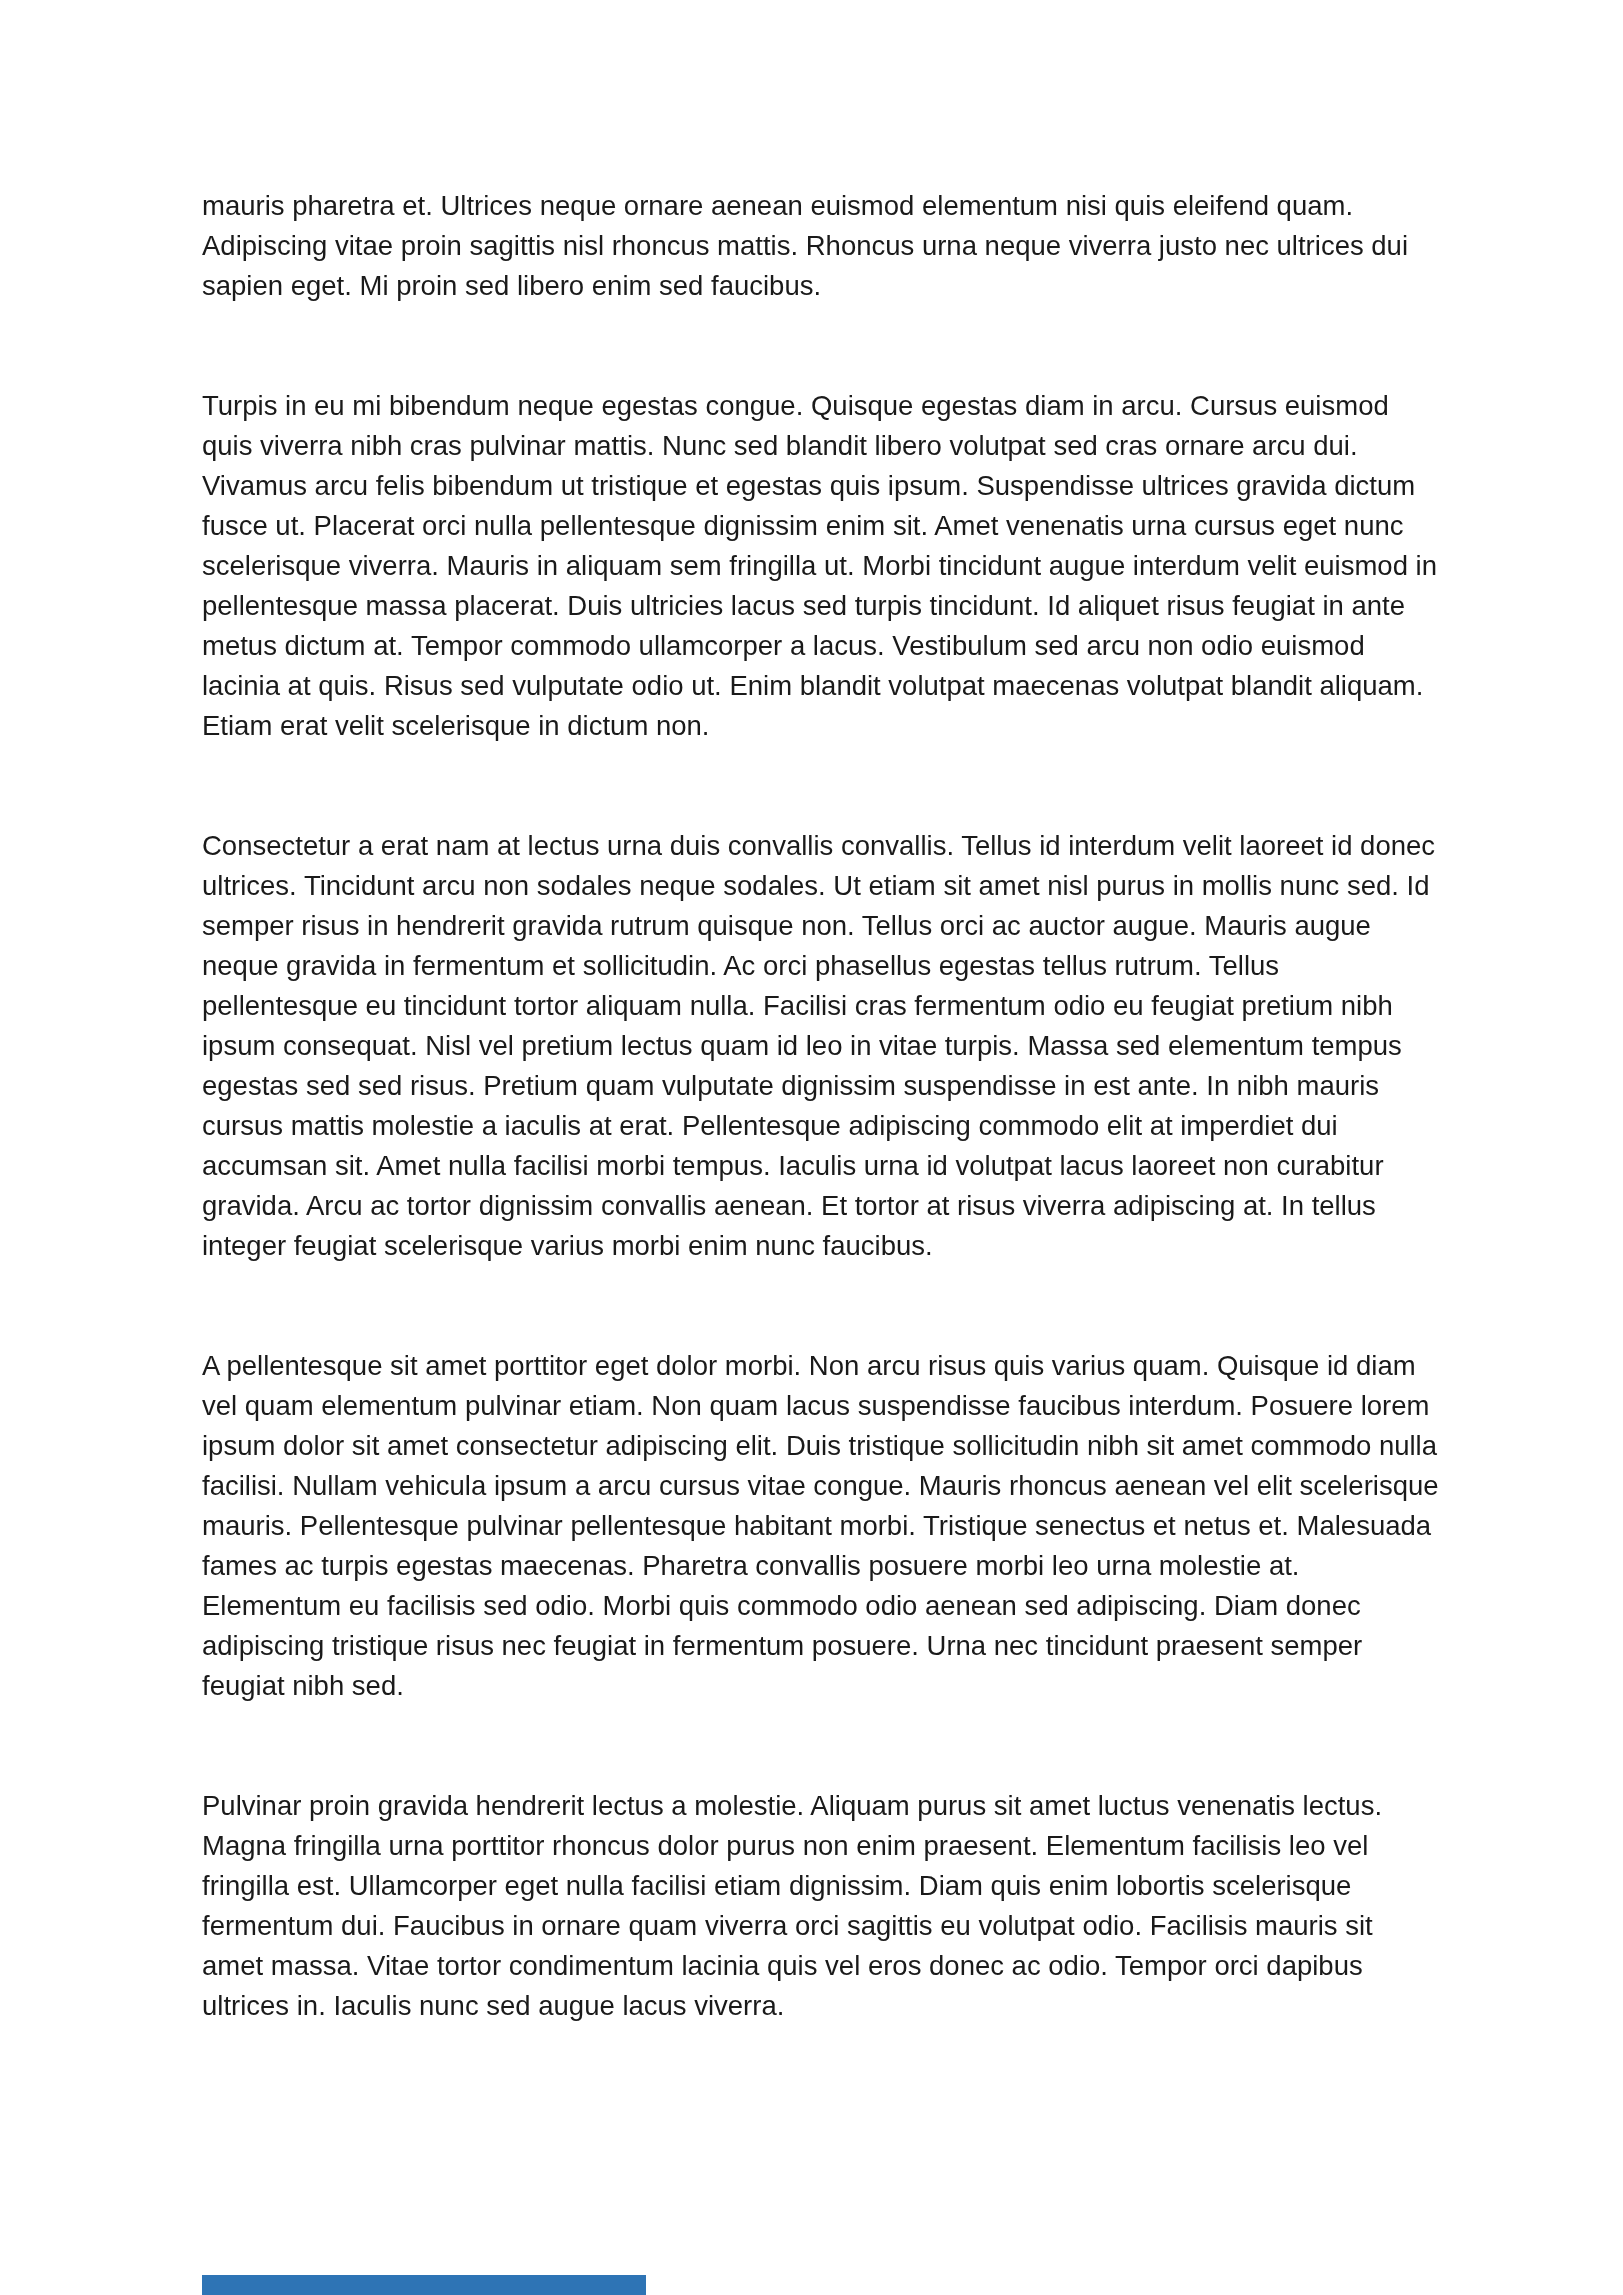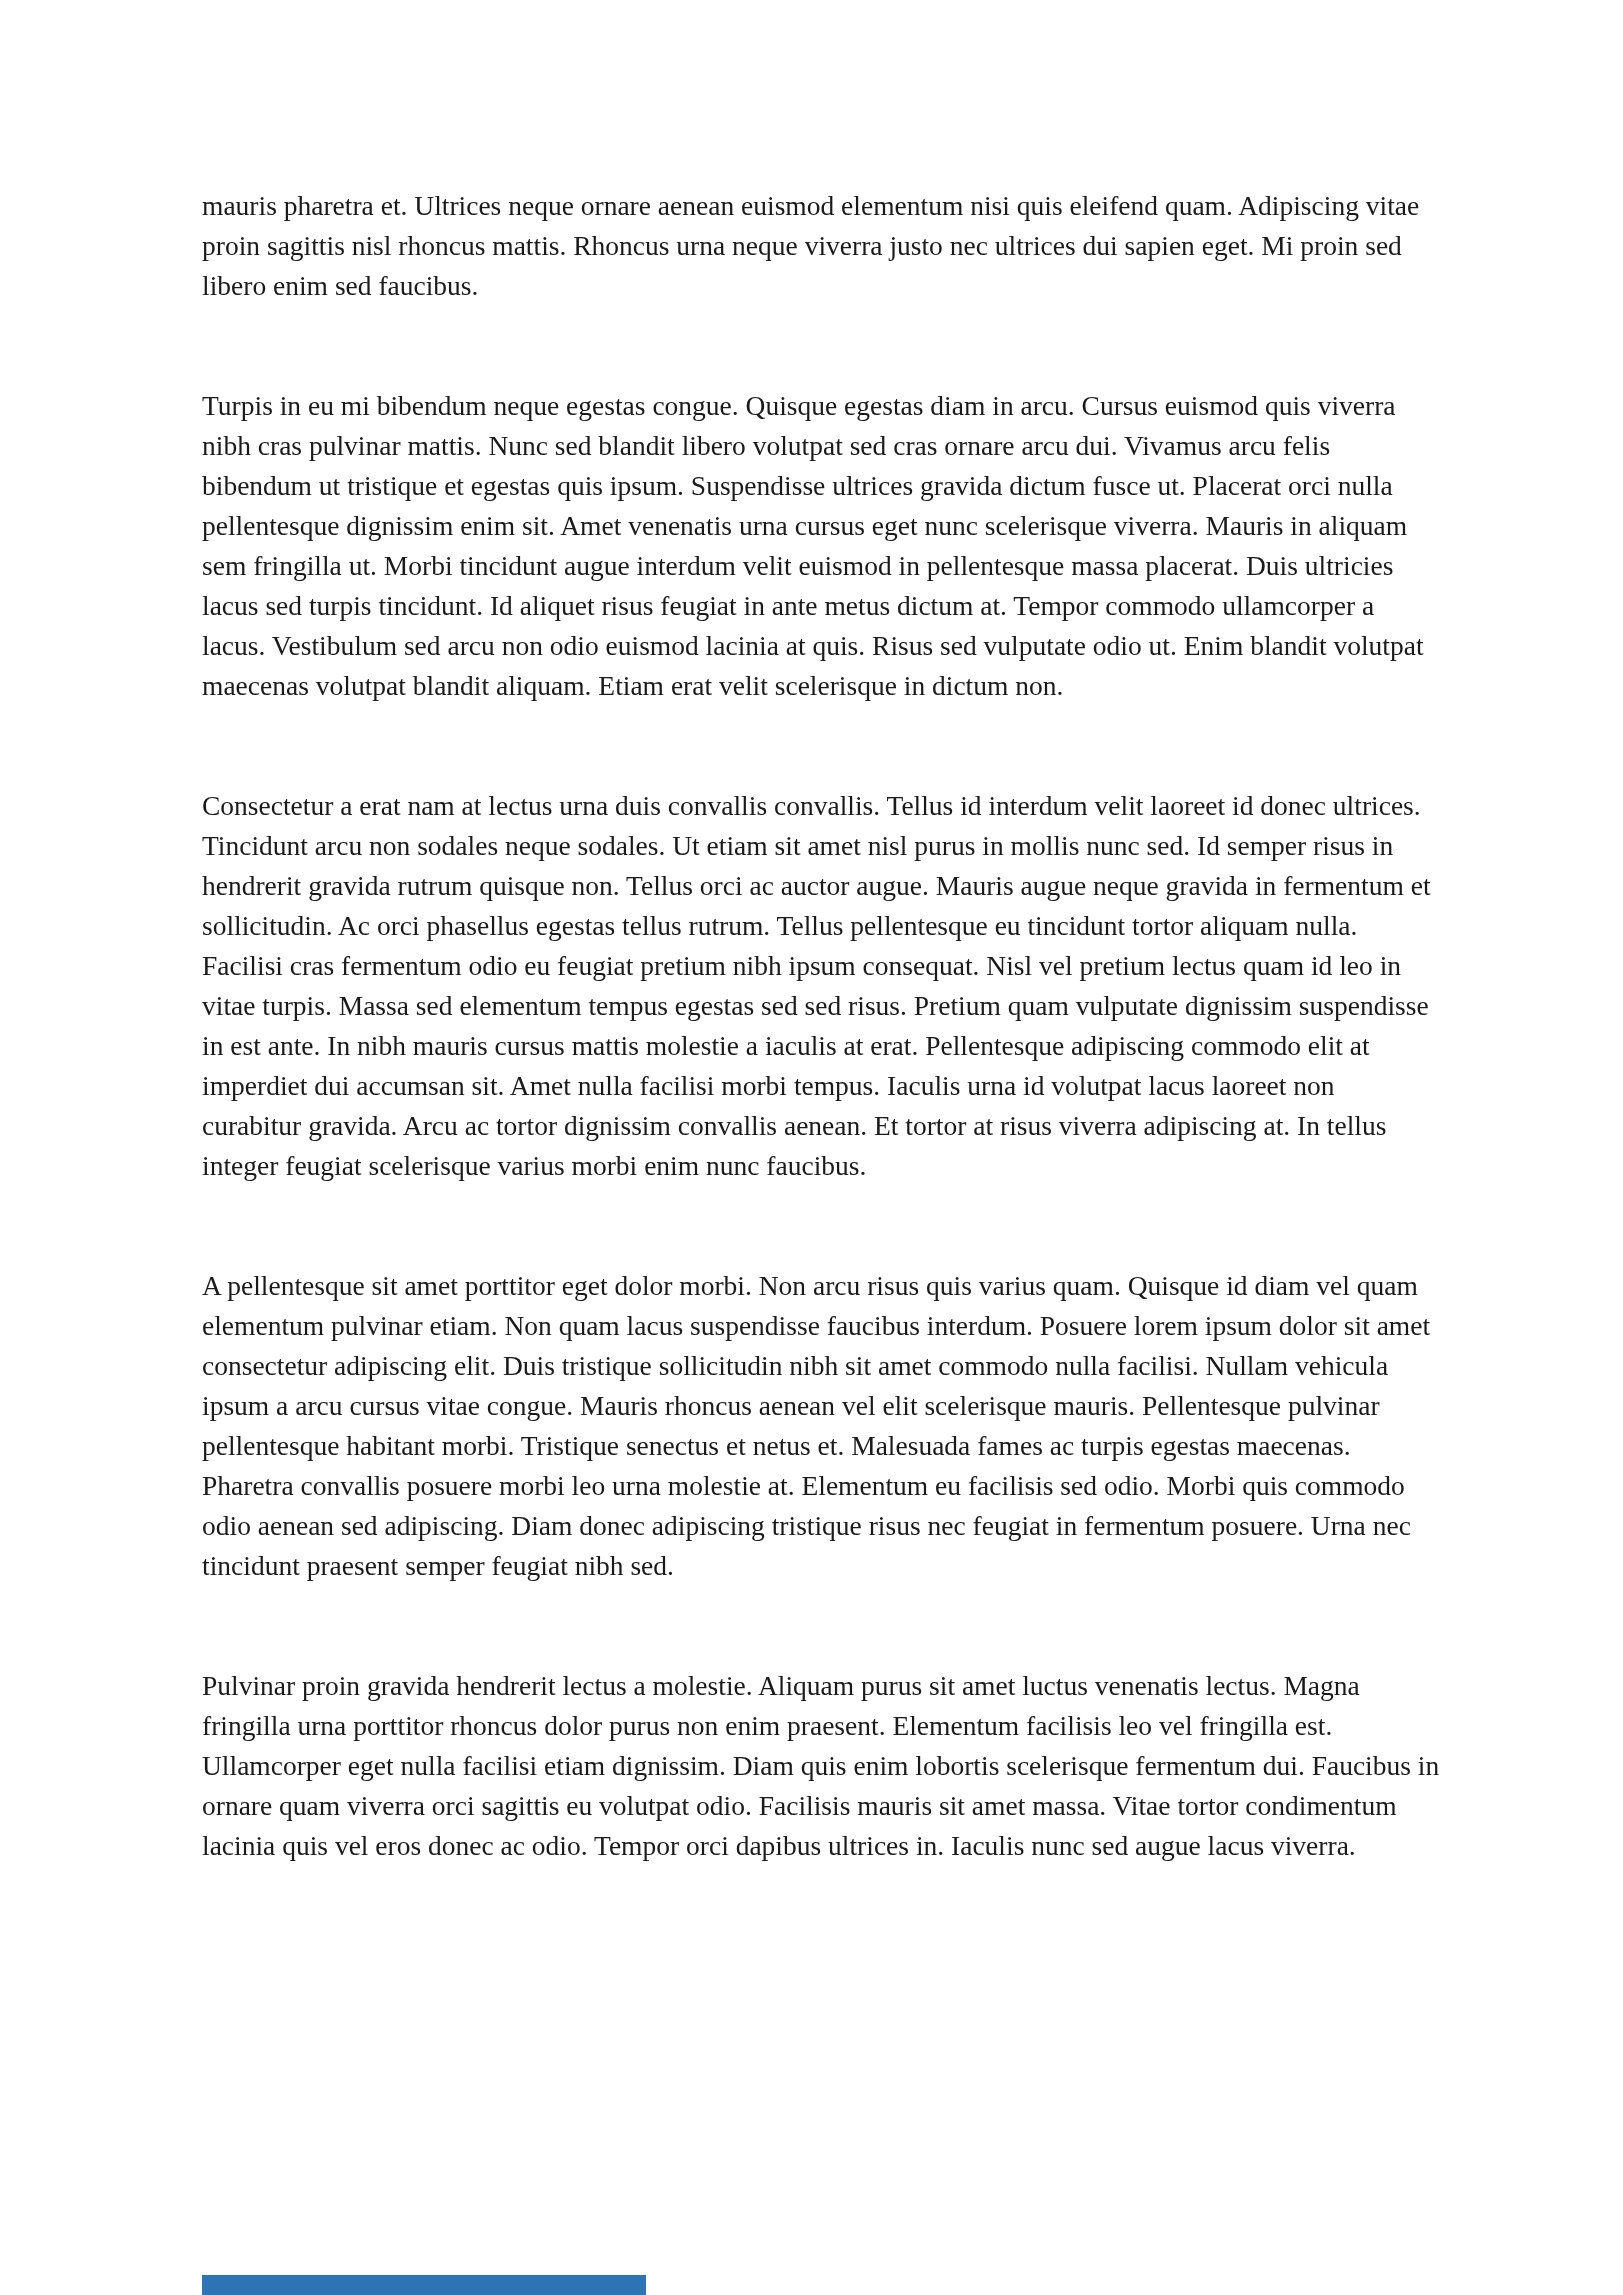--- a/index.html
+++ b/index.html
@@ -6,21 +6,21 @@
     margin: 0;
     padding: 0;
     background: #ffffff;
   }
   .page {
     position: relative;
     width: 1623px;
     height: 2295px;
     background: #ffffff;
     overflow: hidden;
-    font-family: Liberation Serif, serif;
+    font-family: Liberation Sans, sans-serif;
   }
   .content {
     position: absolute;
     top: 186px;
     left: 202px;
     width: 1238px;
     color: #1a1a1a;
     font-size: 27.5px;
     line-height: 40px;
     text-align: left;

